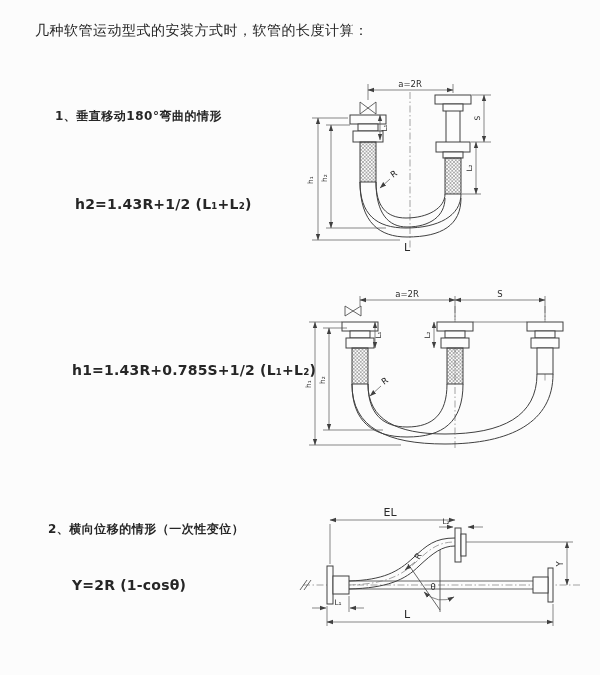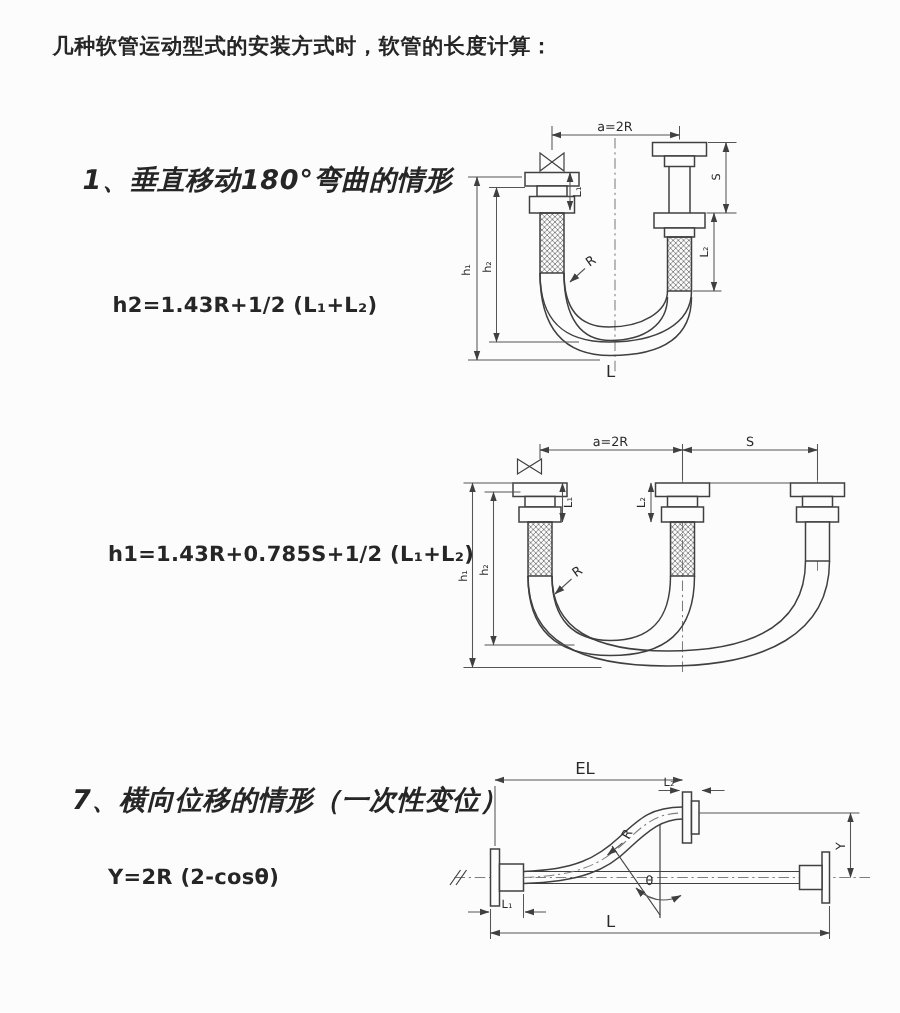--- a/index.html
+++ b/index.html
@@ -5,24 +5,24 @@
   * { box-sizing: border-box; }
   html,body { margin:0; padding:0; }
   body { background:#ffffff; }
   .page {
     position:relative; width:600px; height:675px; overflow:hidden;
     background:#fcfcfc; color:#262626;
     font-family:"DejaVu Sans","Liberation Sans",sans-serif;
   }
   .title {
     position:absolute; left:35px; top:22px;
-    font-size:14px; font-weight:bold; letter-spacing:.5px;
+    font-size:14px; font-weight:normal; letter-spacing:.5px;
   }
   .heading {
-    position:absolute; font-size:18px; font-weight:bold; letter-spacing:.5px;font-style:italic;
+    position:absolute; font-size:12px; font-weight:bold; letter-spacing:.5px;
   }
   .formula {
     position:absolute; font-size:14px; font-weight:bold; letter-spacing:.2px;
   }
   .diagram { position:absolute; }
   
   .ol { stroke:#404040; stroke-width:1; fill:none; }
   .thin { stroke-width:.8; }
   .dl { stroke:#555555; stroke-width:.7; fill:none; }
   .cl { stroke:#7d7d7d; stroke-width:.7; fill:none; stroke-dasharray:7 2.5 1.5 2.5; }
@@ -37,22 +37,22 @@
 
 <div class="page">
 
   <div class="title">几种软管运动型式的安装方式时，软管的长度计算：</div>
 
   <div class="heading" style="left:55px;top:108px">1、垂直移动180°弯曲的情形</div>
   <div class="formula" style="left:75px;top:196px">h2=1.43R+1/2 (L₁+L₂)</div>
 
   <div class="formula" style="left:72px;top:362px">h1=1.43R+0.785S+1/2 (L₁+L₂)</div>
 
-  <div class="heading" style="left:48px;top:521px">7、横向位移的情形（一次性变位）</div>
-  <div class="formula" style="left:72px;top:577px">Y=2R (2-cosθ)</div>
+  <div class="heading" style="left:48px;top:521px">2、横向位移的情形（一次性变位）</div>
+  <div class="formula" style="left:72px;top:577px">Y=2R (1-cosθ)</div>
 
   <svg class="diagram" style="left:300px;top:78px" width="212" height="178" viewBox="0 0 212 178">
     <defs>
       <marker id="ar1" viewBox="0 0 10 10" refX="9" refY="5" markerWidth="7" markerHeight="7" markerUnits="userSpaceOnUse" orient="auto-start-reverse">
         <path d="M0,1.8 L9.5,5 L0,8.2 Z" fill="#404040"></path>
       </marker>
       <pattern id="ht1" width="3.5" height="3.5" patternUnits="userSpaceOnUse">
         <path d="M0,3.5 L3.5,0 M0,0 L3.5,3.5" stroke="#6a6a6a" stroke-width="0.5"></path>
       </pattern>
     </defs>

